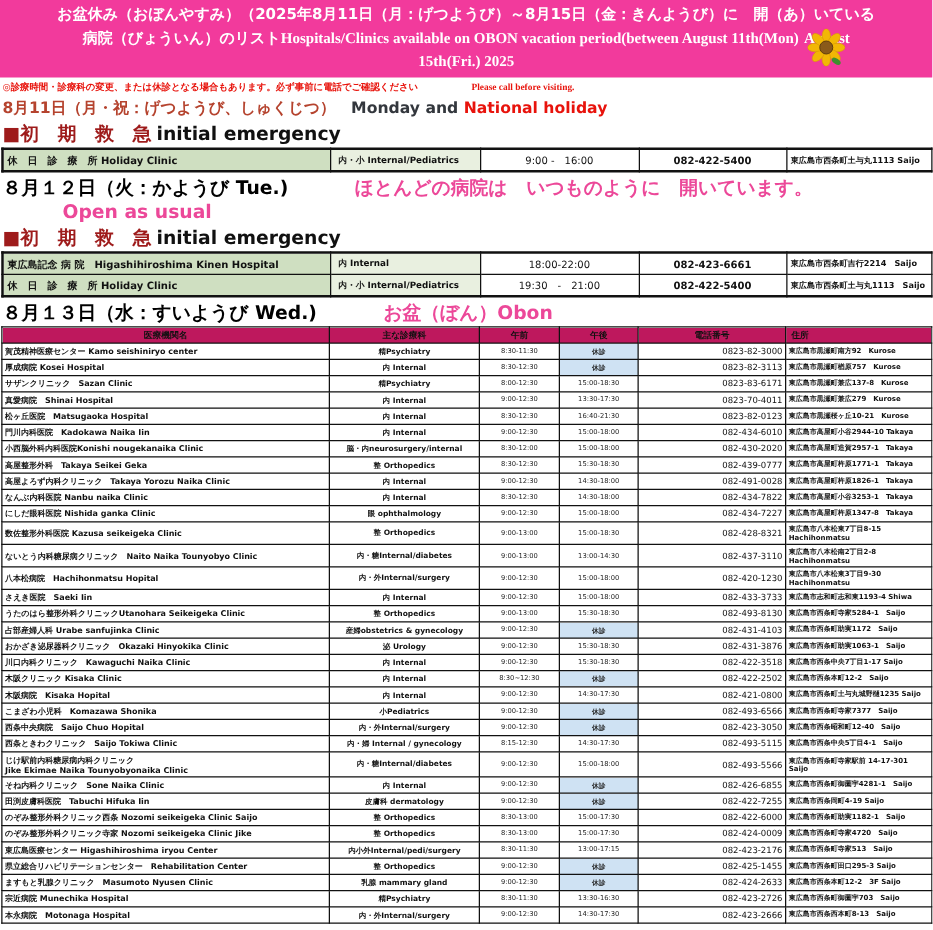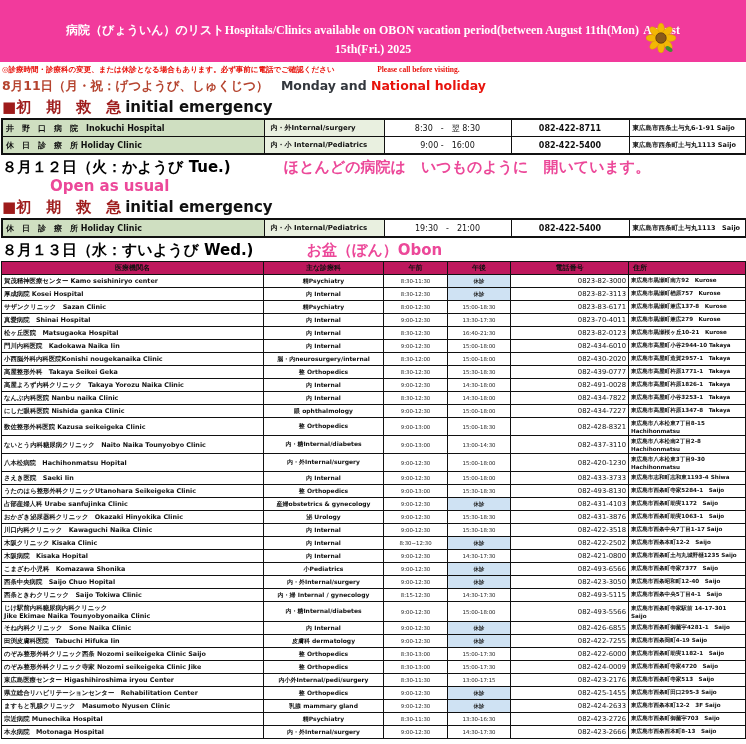--- a/index.html
+++ b/index.html
@@ -45,21 +45,21 @@
   .main .dp{text-align:center;font-weight:bold;font-size:6px;}
   .main .tm{text-align:center;font-size:5.4px;color:#222;}
   .main .pm.closed{background:#cfe2f3;font-weight:bold;}
   .main .ph{text-align:right;font-size:6.8px;}
   .main .ad{font-size:5.6px;font-weight:bold;}
 </style>
 </head>
 <body>
 
 <div class="banner">
-  <br>
+  <span class="jp">お盆休み（おぼんやすみ）（2025年8月11日（月：げつようび）～8月15日（金：きんようび）に　開（あ）いている</span><br>
   <span class="jp">病院（びょういん）のリスト</span><span class="en">Hospitals/Clinics available on OBON vacation period(between August 11th(Mon)</span>
   <span class="en">August</span><br>
   <span class="en">15th(Fri.) 2025</span>
   <span class="sunflower">
     <svg width="30" height="30" viewBox="0 0 30 30">
       <g fill="#f2b705" stroke="#d89c04" stroke-width="0.5">
         <ellipse cx="15" cy="6" rx="3.4" ry="6"></ellipse>
         <ellipse cx="15" cy="6" rx="3.4" ry="6" transform="rotate(45 15 15)"></ellipse>
         <ellipse cx="15" cy="6" rx="3.4" ry="6" transform="rotate(90 15 15)"></ellipse>
         <ellipse cx="15" cy="6" rx="3.4" ry="6" transform="rotate(135 15 15)"></ellipse>
@@ -90,27 +90,20 @@
 <table class="etable">
   <colgroup>
       <col style="width:262px">
       <col style="width:120px">
       <col style="width:127px">
       <col style="width:118px">
       <col style="width:117px">
     </colgroup>
   <tbody>
 
-      <tr>
-        <td class="nm">井　野　口　病　院　Inokuchi Hospital</td>
-        <td class="dp">内・外Internal/surgery</td>
-        <td class="tm">8:30　-　翌 8:30</td>
-        <td class="ph">082-422-8711</td>
-        <td class="ad">東広島市西条土与丸6-1-91 Saijo</td>
-      </tr>
 
       <tr>
         <td class="nm">休　日　診　療　所 Holiday Clinic</td>
         <td class="dp">内・小 Internal/Pediatrics</td>
         <td class="tm">9:00 -　16:00</td>
         <td class="ph">082-422-5400</td>
         <td class="ad">東広島市西条町土与丸1113 Saijo</td>
       </tr>
     </tbody>
 </table>
@@ -126,20 +119,27 @@
 <table class="etable">
   <colgroup>
       <col style="width:262px">
       <col style="width:120px">
       <col style="width:127px">
       <col style="width:118px">
       <col style="width:117px">
     </colgroup>
   <tbody>
 
+      <tr>
+        <td class="nm">東広島記念 病 院　Higashihiroshima Kinen Hospital</td>
+        <td class="dp">内 Internal</td>
+        <td class="tm">18:00-22:00</td>
+        <td class="ph">082-423-6661</td>
+        <td class="ad">東広島市西条町吉行2214　Saijo</td>
+      </tr>
 
       <tr>
         <td class="nm">休　日　診　療　所 Holiday Clinic</td>
         <td class="dp">内・小 Internal/Pediatrics</td>
         <td class="tm">19:30　-　21:00</td>
         <td class="ph">082-422-5400</td>
         <td class="ad">東広島市西条町土与丸1113　Saijo</td>
       </tr>
     </tbody>
 </table>

